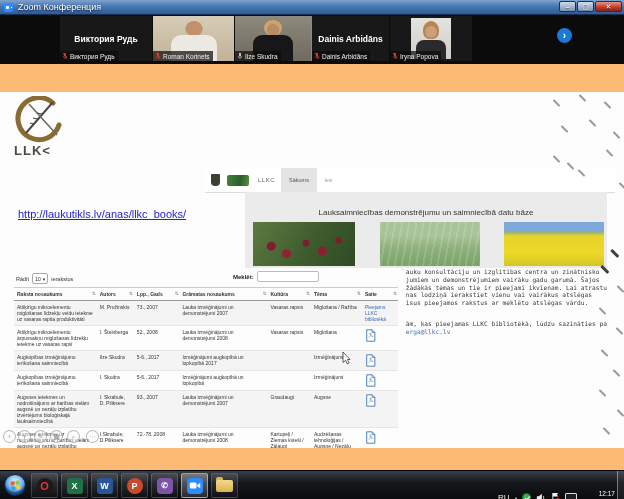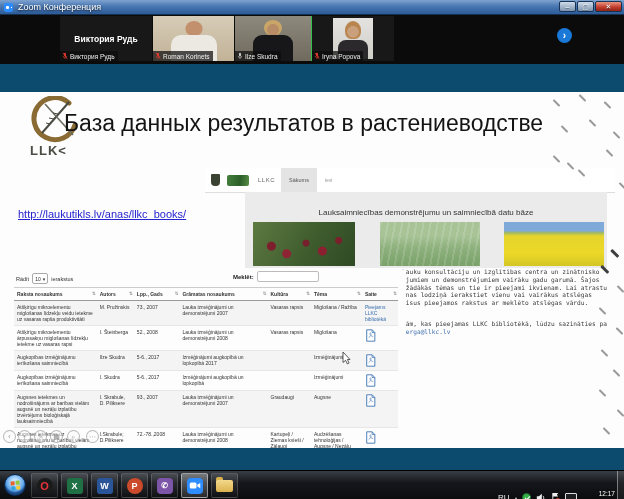--- a/index.html
+++ b/index.html
@@ -1,16 +1,16 @@
 <!DOCTYPE html>
 <html><head>
 <meta charset="utf-8">
 <style>
   html,body{margin:0;padding:0;background:#777;}
-  #screen{position:relative;width:624px;height:499px;background:#0c4a6e;overflow:hidden;
+  #screen{position:relative;width:624px;height:499px;background:#fdba74;overflow:hidden;
           font-family:"Liberation Sans",sans-serif;}
 
   
   .titlebar{position:absolute;top:0;left:0;right:0;height:14px;
     background:linear-gradient(#7fa3d0,#4877b1 45%,#2d5b97);border-bottom:1px solid #16304f;
     display:flex;align-items:center;z-index:20;}
   .titlebar-icon{width:9px;height:9px;margin-left:4px;border-radius:2px;background:#2d8cff;position:relative;flex:0 0 auto;}
   .titlebar-icon::after{content:"";position:absolute;left:2px;top:3px;width:3px;height:3px;background:#fff;border-radius:1px;box-shadow:4px 0 0 -1px #fff;}
   .titlebar-title{margin-left:5px;font-size:9px;color:#fff;text-shadow:0 1px 2px rgba(0,0,0,.8);white-space:nowrap;}
   .winbtns{position:absolute;right:2px;top:1px;display:flex;gap:1px;}
@@ -51,21 +51,21 @@
   .p-photo{background:linear-gradient(#e4e3df,#cfcec9);}
   .p-photo::before{content:"";position:absolute;left:50%;top:3px;transform:translateX(-50%);
     width:16px;height:18px;border-radius:50% 50% 40% 40%;background:radial-gradient(circle at 50% 60%,#caa07c 40%,#b9854e 46%);}
   .p-photo::after{content:"";position:absolute;left:50%;top:22px;transform:translateX(-50%);
     width:30px;height:20px;border-radius:8px 8px 0 0;background:#2b292c;}
   .next-btn{position:absolute;left:557px;top:14px;width:15px;height:15px;border-radius:50%;
     background:#1a78d6;color:#fff;font-size:10px;font-weight:bold;display:flex;align-items:center;justify-content:center;}
 
   
   .slide{position:absolute;left:0;top:92px;width:624px;height:356px;background:#fdfdfd;overflow:hidden;}
-  .logo{position:absolute;left:28px;top:4px;width:58px;height:68px;}
+  .logo{position:absolute;left:12px;top:4px;width:58px;height:68px;}
   .logo-text{position:absolute;left:2px;top:47px;font-size:13px;font-weight:bold;letter-spacing:1px;color:#4c4c45;}
   .slide-title{position:absolute;left:64px;top:18px;width:548px;font-size:23px;color:#141414;white-space:nowrap;}
   .slide-link{position:absolute;left:18px;top:116px;font-size:11px;color:#2424cf;text-decoration:underline;}
 
   
   .webnav{position:absolute;left:205px;top:76px;width:410px;height:24px;background:#fff;
     border-bottom:1px solid #ddd;display:flex;align-items:center;z-index:1;}
   .webnav-emblem1{width:9px;height:12px;margin-left:6px;background:#3a4234;border-radius:1px 1px 4px 4px;flex:0 0 auto;}
   .webnav-emblem2{width:22px;height:11px;margin-left:7px;border-radius:2px;flex:0 0 auto;
     background:linear-gradient(100deg,#46813d,#2c5f2a 60%,#5a8f46);}
@@ -210,20 +210,34 @@
               <svg class="mic" viewBox="0 0 10 13">
                 <rect x="3.4" y="1" width="3.2" height="6.2" rx="1.6"></rect>
                 <path d="M2 6.4a3 3 0 0 0 6 0"></path>
                 <line x1="5" y1="9.6" x2="5" y2="11.5"></line>
                 <line class="slash" x1="1.6" y1="1.4" x2="8.6" y2="11"></line>
               </svg>
             </span>
             <span>Ilze Skudra</span>
           </div>
         </div>
+        <div class="tile" style="width: 78px;">
+          <div class="tile-name">Dainis Arbidāns</div>
+          <div class="tile-label">
+            <span class="mic-wrap mic--muted">
+              <svg class="mic" viewBox="0 0 10 13">
+                <rect x="3.4" y="1" width="3.2" height="6.2" rx="1.6"></rect>
+                <path d="M2 6.4a3 3 0 0 0 6 0"></path>
+                <line x1="5" y1="9.6" x2="5" y2="11.5"></line>
+                <line class="slash" x1="1.6" y1="1.4" x2="8.6" y2="11"></line>
+              </svg>
+            </span>
+            <span>Dainis Arbidāns</span>
+          </div>
+        </div>
         <div class="tile" style="width: 83px;">
           <div class="photo-frame">
             <div class="person p-photo"></div>
           </div>
           <div class="tile-label">
             <span class="mic-wrap mic--muted">
               <svg class="mic" viewBox="0 0 10 13">
                 <rect x="3.4" y="1" width="3.2" height="6.2" rx="1.6"></rect>
                 <path d="M2 6.4a3 3 0 0 0 6 0"></path>
                 <line x1="5" y1="9.6" x2="5" y2="11.5"></line>
@@ -242,21 +256,20 @@
     <div class="logo">
       <svg width="54" height="50" viewBox="0 0 54 50">
         <path d="M41 7 A 21 21 0 1 0 47 29" fill="none" stroke="#8a6b33" stroke-width="5" stroke-linecap="round"></path>
         <line x1="14" y1="37" x2="41" y2="6" stroke="#4a4a42" stroke-width="2"></line>
         <line x1="17" y1="8" x2="45" y2="39" stroke="#6b6b60" stroke-width="1.6"></line>
         <path d="M22 28l-4-1 M26 23l-5-1 M30 18l-5-1" stroke="#4a4a42" stroke-width="1" fill="none"></path>
       </svg>
       <div class="logo-text">LLK&lt;</div>
     </div>
 
-    <div class="slide-title">База данных результатов в растениеводстве</div>
     <div class="slide-link">http://laukutikls.lv/anas/llkc_books/</div>
 
     <div class="webnav">
       <div class="webnav-emblem1"></div>
       <div class="webnav-emblem2"></div>
       <div class="webnav-brand">LLKC</div>
       <div class="webnav-tabs">
           <div class="nav-tab nav-tab--active">Sākums</div>
           <div class="nav-tab nav-tab--plain">ievi</div>
         </div>

